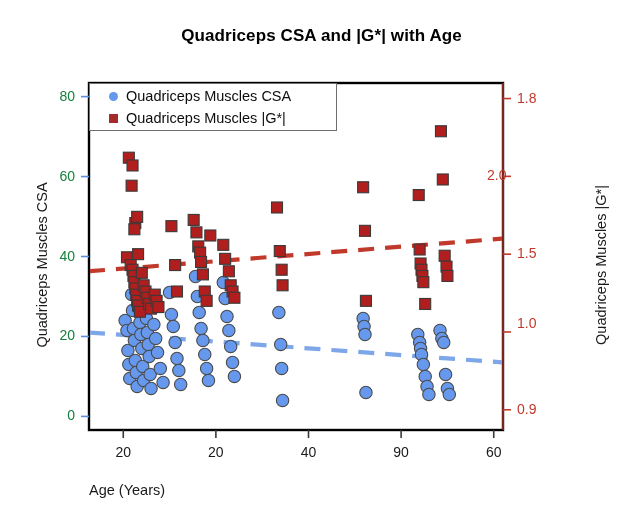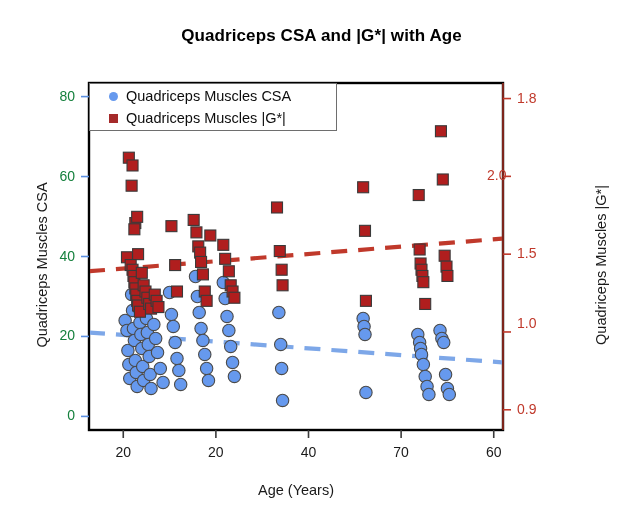--- a/index.html
+++ b/index.html
@@ -51,21 +51,21 @@
     left: 471px;
     top: 257px;
     width: 260px;
     text-align: center;
     transform: rotate(-90deg);
   }
   #x-title {
     left: 89px;
     top: 482px;
     width: 414px;
-    text-align: center;
+    text-align: left;
   }
   .tick-label {
     position: absolute;
     font-size: 14px;
   }
   .tick-left {
     color: #15803d;
     text-align: right;
     width: 34px;
   }
@@ -320,21 +320,21 @@
       <div class="tick-label tick-right" style="left: 517px; top: 400.771px;">0.9</div>
       <div class="tick-label tick-right" style="left: 517px; top: 315px;">1.0</div>
       <div class="tick-label tick-right" style="left: 517px; top: 245.166px;">1.5</div>
       <div class="tick-label tick-right" style="left: 487px; top: 167.363px;">2.0</div>
       <div class="tick-label tick-right" style="left: 517px; top: 89.5605px;">1.8</div>
     </div>
   <div id="tick-labels-bottom">
       <div class="tick-label tick-bottom" style="left: 103.268px; top: 444px;">20</div>
       <div class="tick-label tick-bottom" style="left: 195.886px; top: 444px;">20</div>
       <div class="tick-label tick-bottom" style="left: 288.503px; top: 444px;">40</div>
-      <div class="tick-label tick-bottom" style="left: 381.121px; top: 444px;">70</div>
+      <div class="tick-label tick-bottom" style="left: 381.121px; top: 444px;">90</div>
       <div class="tick-label tick-bottom" style="left: 473.738px; top: 444px;">60</div>
     </div>
 
   <div id="legend-box">
     <div class="legend-row r0">
       <span class="legend-key">
           <span class="key-circle" style="background: rgb(102, 153, 238);"></span>
         </span>
       <span class="legend-label">Quadriceps Muscles CSA</span>
     </div>

